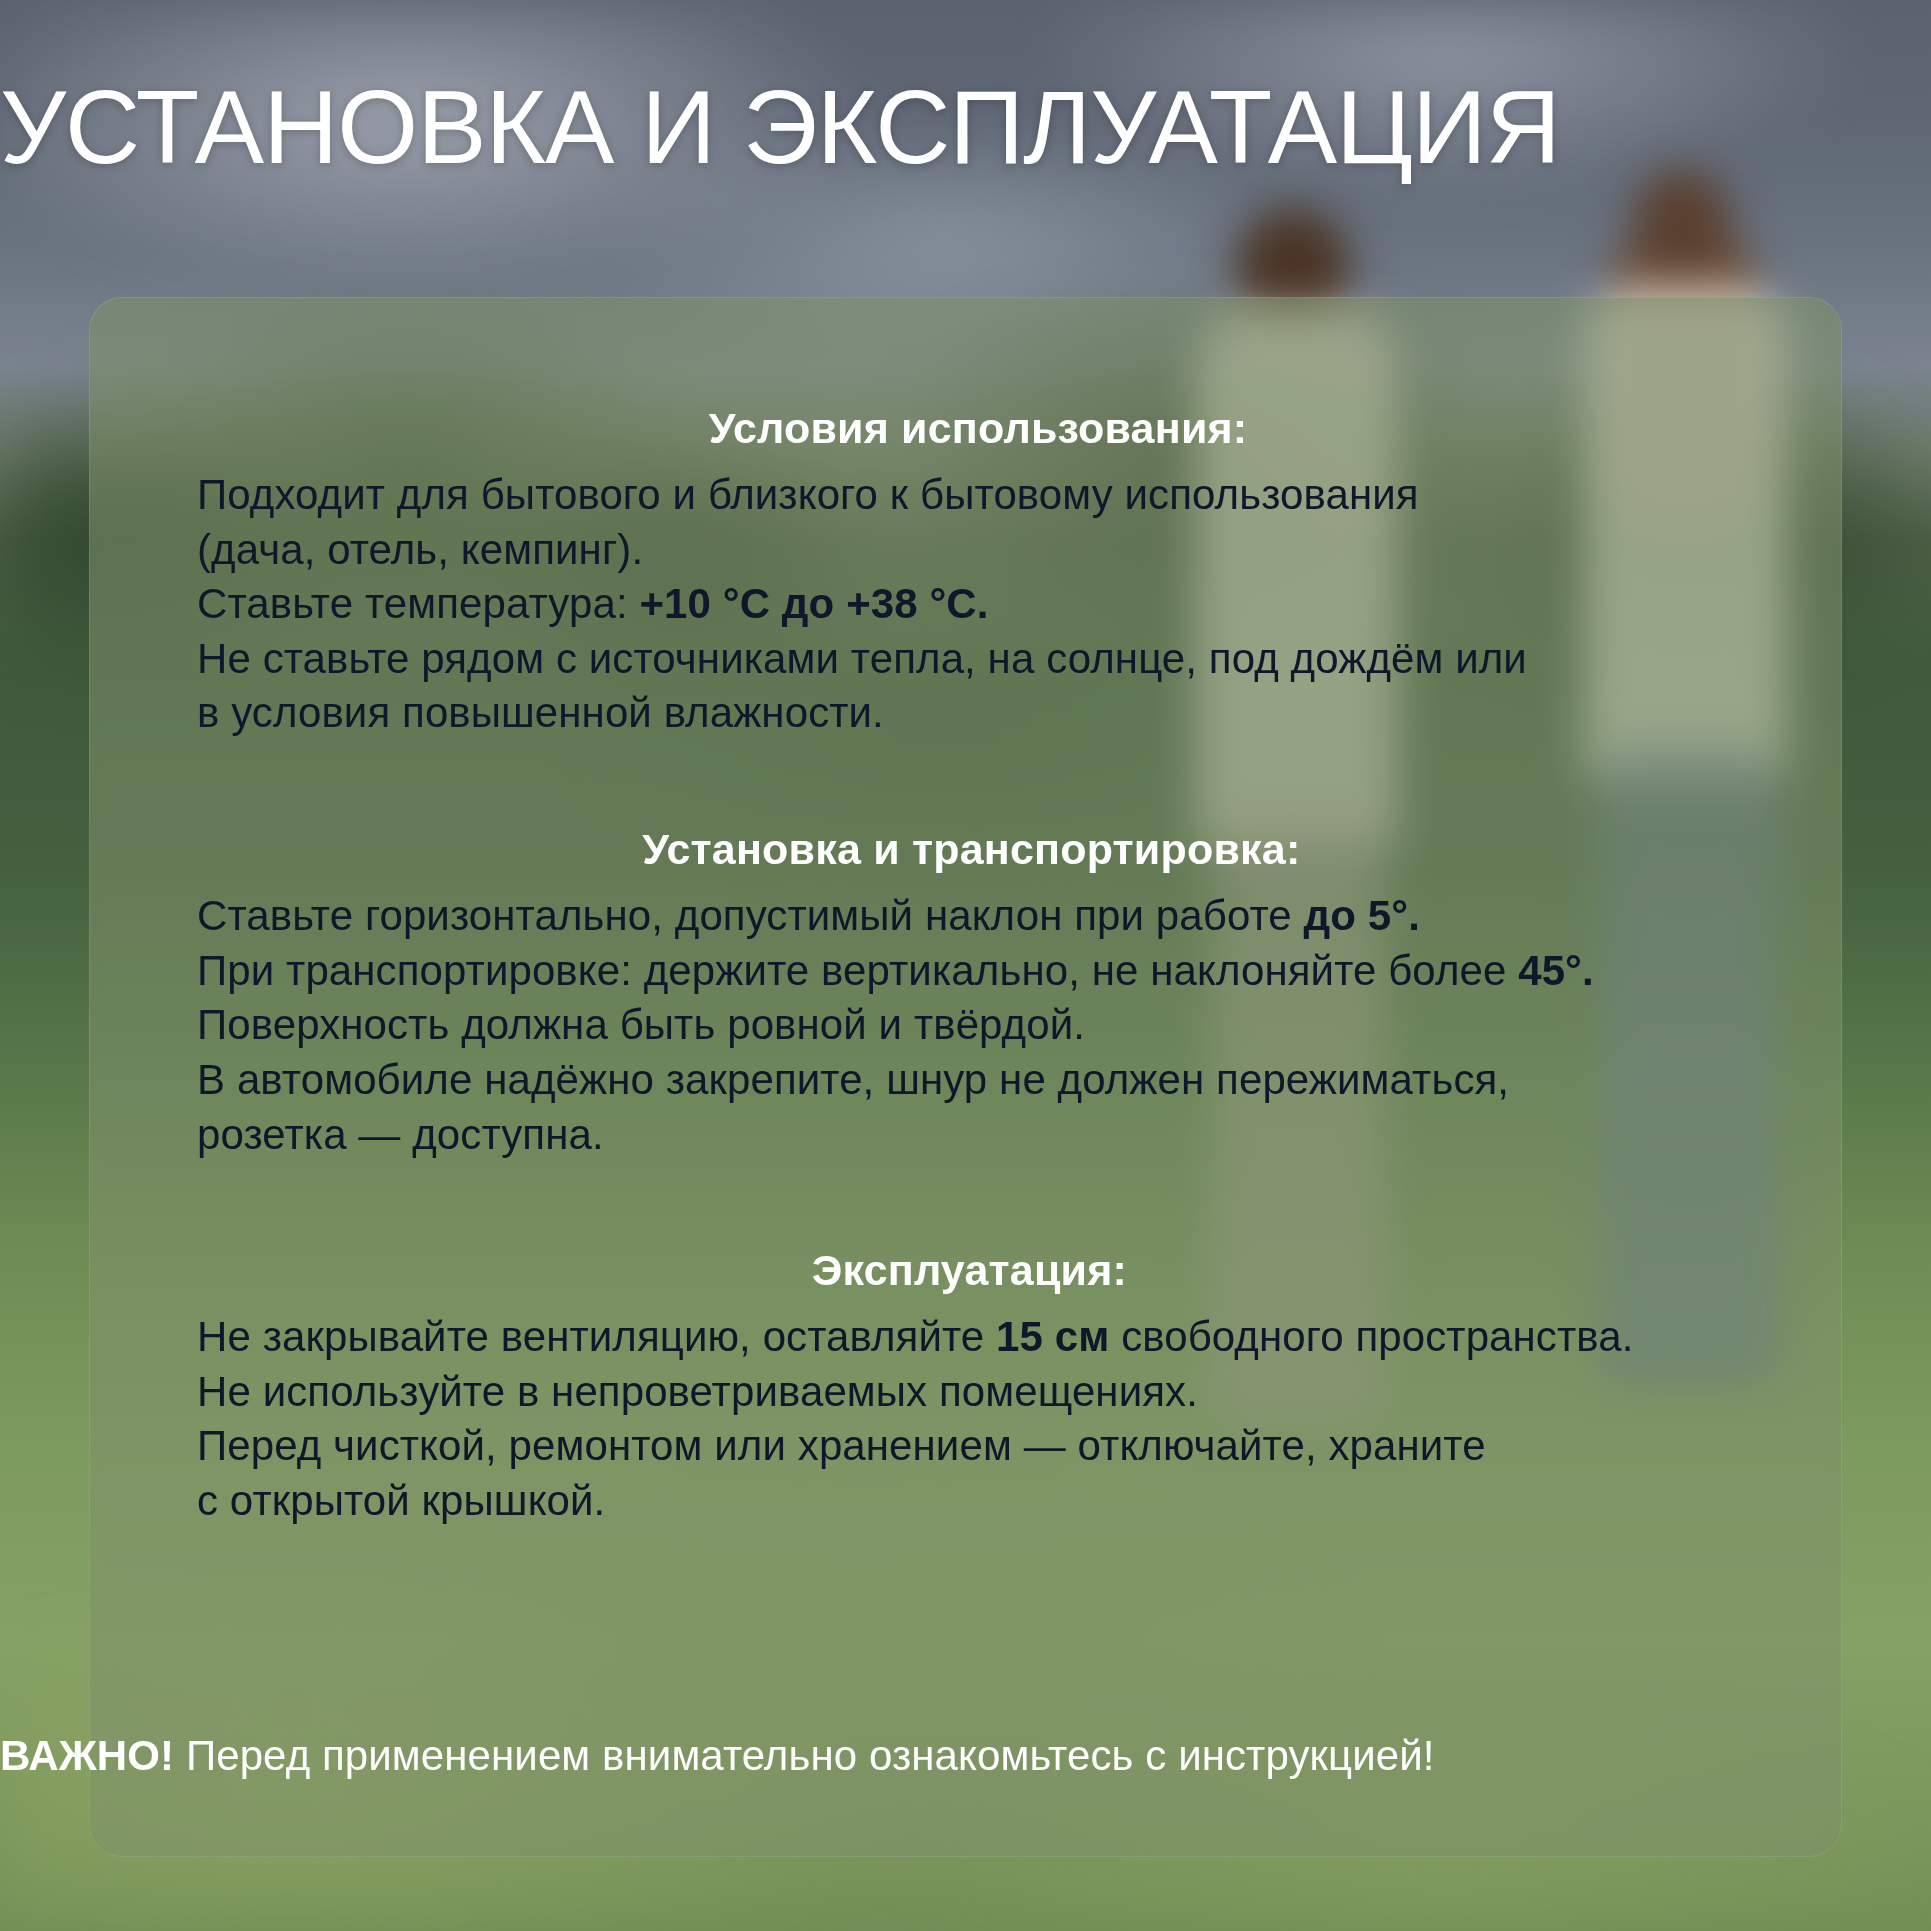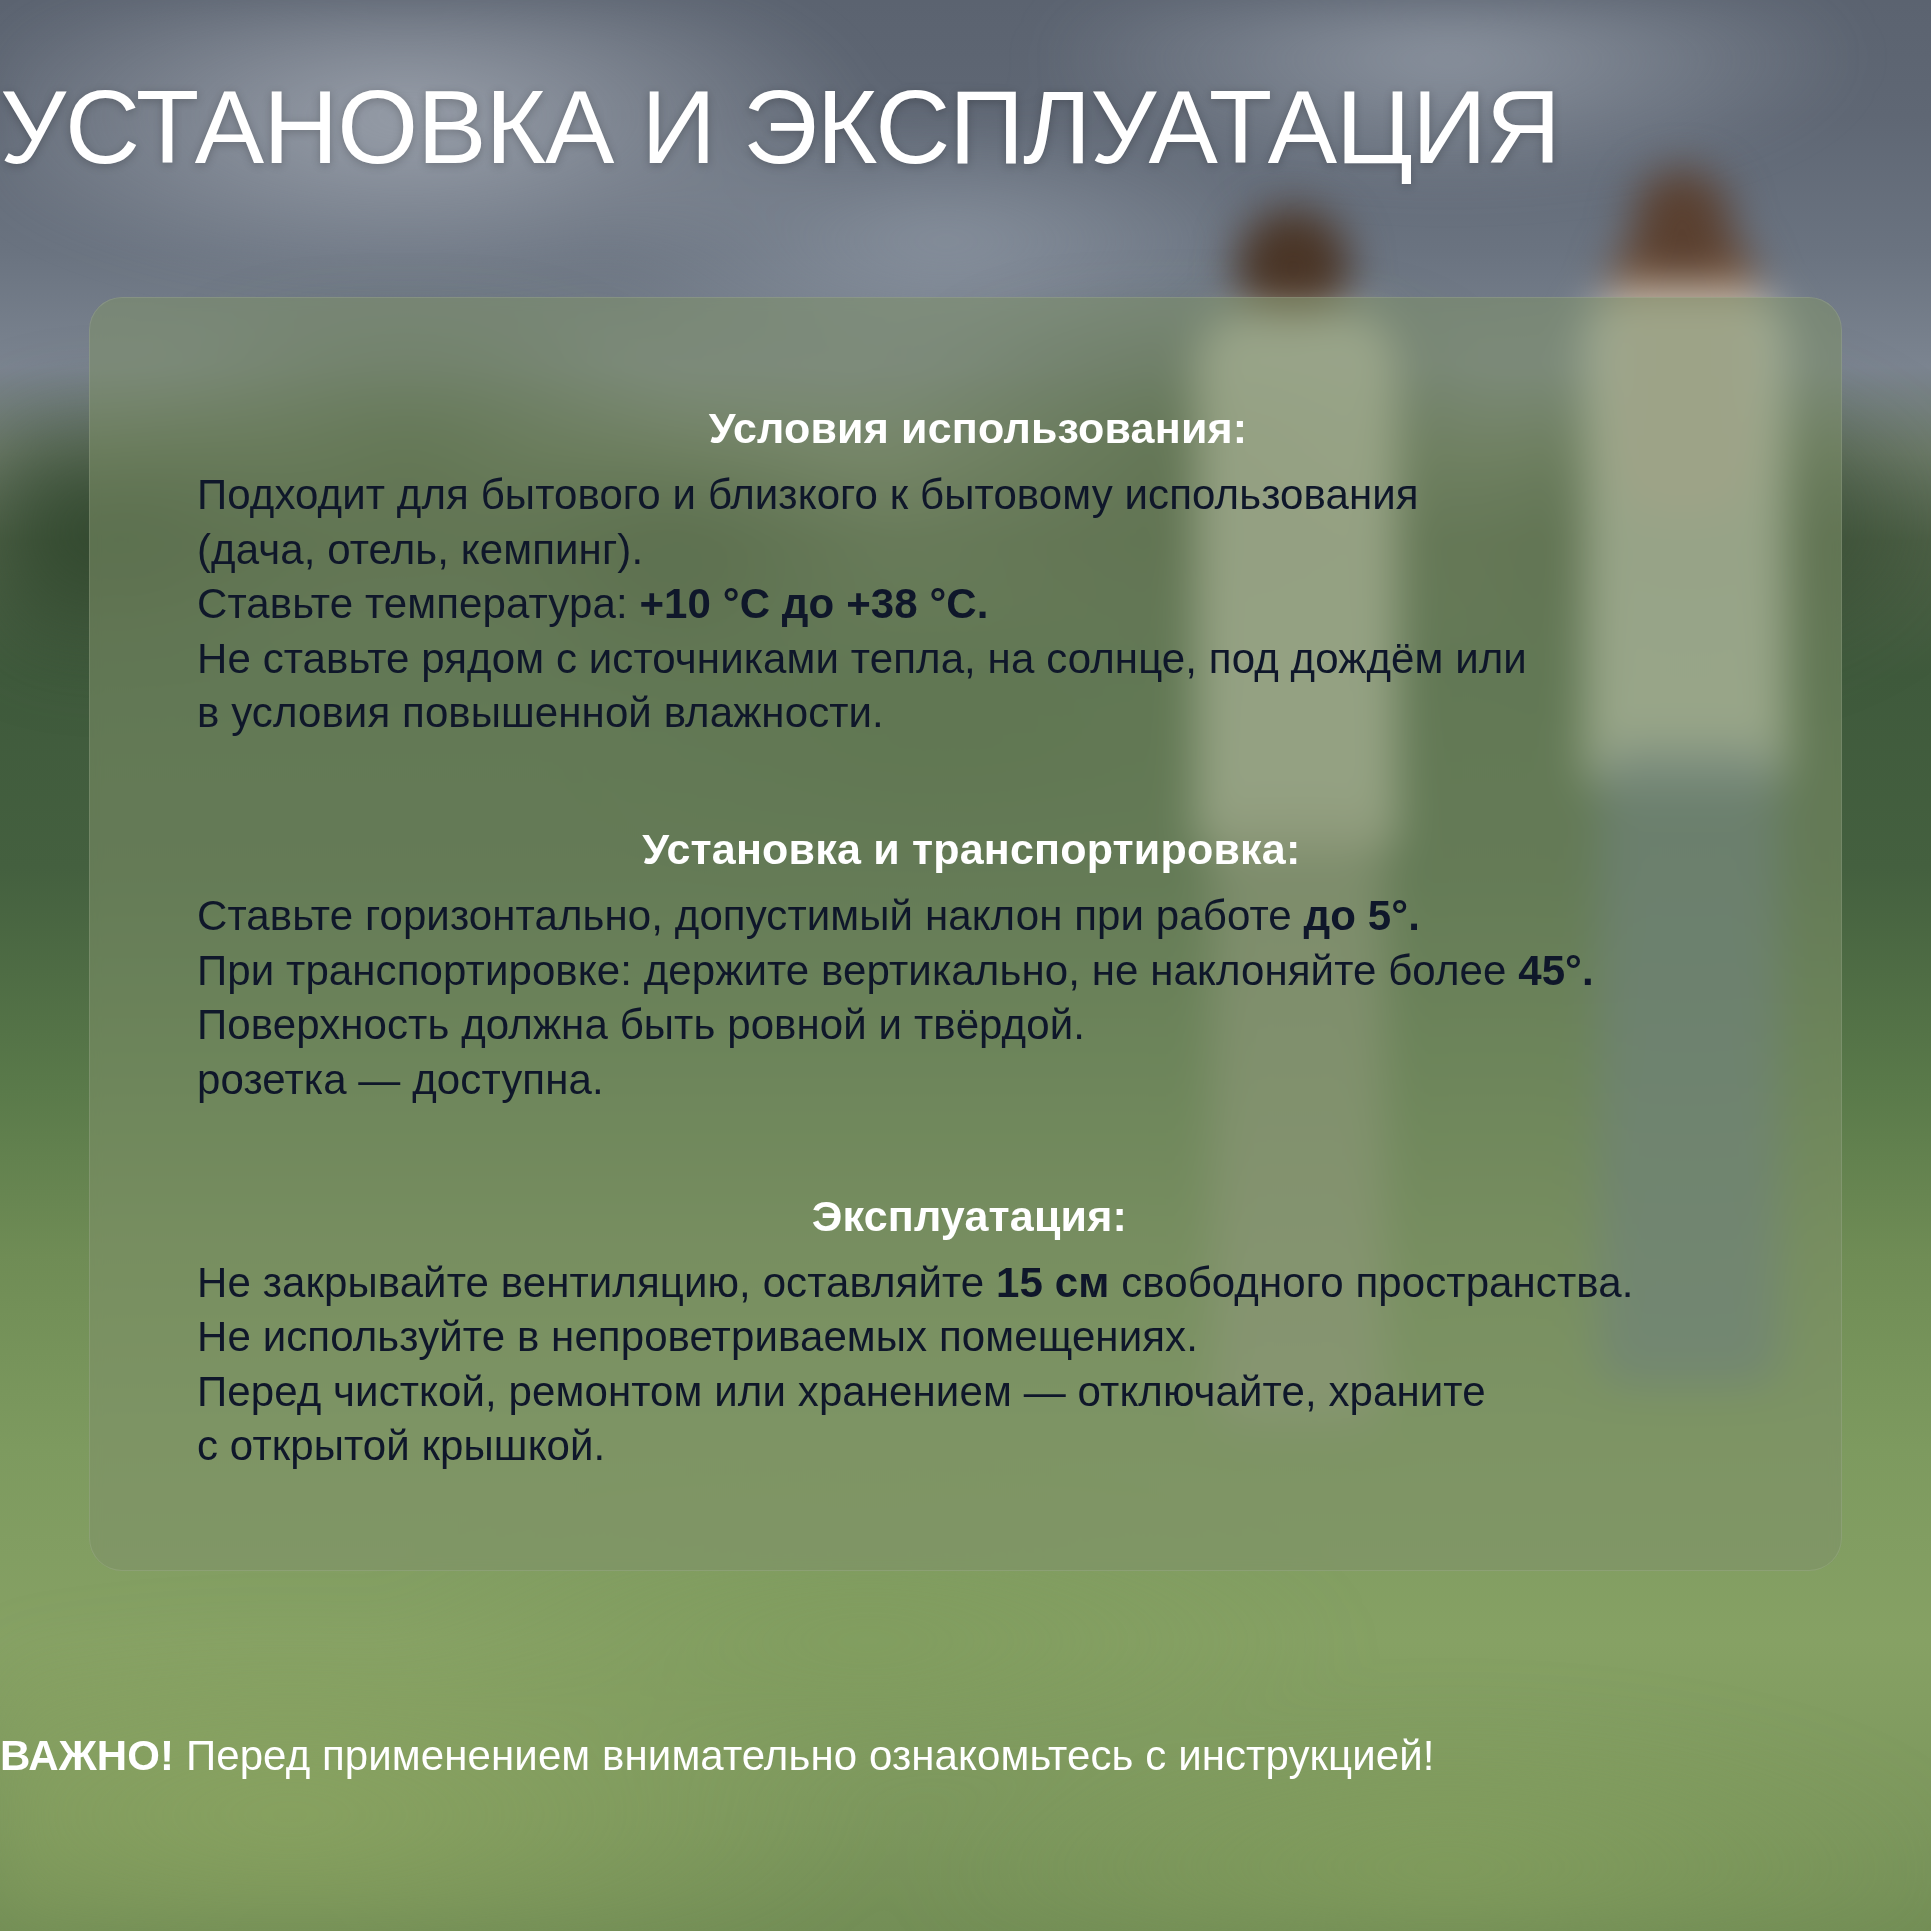--- a/index.html
+++ b/index.html
@@ -132,21 +132,21 @@
     white-space: nowrap;
     text-shadow: 0 1.9px 9.7px rgba(0,0,0,0.22);
   }
 
   
   .panel {
     position: absolute;
     left: 89px;
     top: 297px;
     width: 1753px;
-    height: 1274px;
+    height: 1560px;
     border-radius: 33px;
     background: rgba(126,144,105,0.56);
     box-shadow: inset 0 0 0 1px rgba(255,255,255,0.10);
     backdrop-filter: blur(5.8px);
     box-sizing: border-box;
     padding: 106px 108px 0 108px;
   }
 
   .section + .section { margin-top: 83px; }
 
@@ -219,20 +219,21 @@
       <p class="line"><span>Ставьте температура: </span><b>+10 °C до +38 °C.</b></p>
       <p class="line"><span>Не ставьте рядом с источниками тепла, на солнце, под дождём или</span></p>
       <p class="line"><span>в условия повышенной влажности.</span></p>
     </div>
 
     <div class="section">
       <div class="section-heading indent-2">Установка и транспортировка:</div>
       <p class="line"><span>Ставьте горизонтально, допустимый наклон при работе </span><b>до 5°.</b></p>
       <p class="line"><span>При транспортировке: держите вертикально, не наклоняйте более </span><b>45°.</b></p>
       <p class="line"><span>Поверхность должна быть ровной и твёрдой.</span></p>
+      <p class="line"><span>В автомобиле надёжно закрепите, шнур не должен пережиматься,</span></p>
       <p class="line"><span>розетка — доступна.</span></p>
     </div>
 
     <div class="section">
       <div class="section-heading indent-3">Эксплуатация:</div>
       <p class="line"><span>Не закрывайте вентиляцию, оставляйте </span><b>15 см</b><span> свободного пространства.</span></p>
       <p class="line"><span>Не используйте в непроветриваемых помещениях.</span></p>
       <p class="line"><span>Перед чисткой, ремонтом или хранением — отключайте, храните</span></p>
       <p class="line"><span>с открытой крышкой.</span></p>
     </div>

